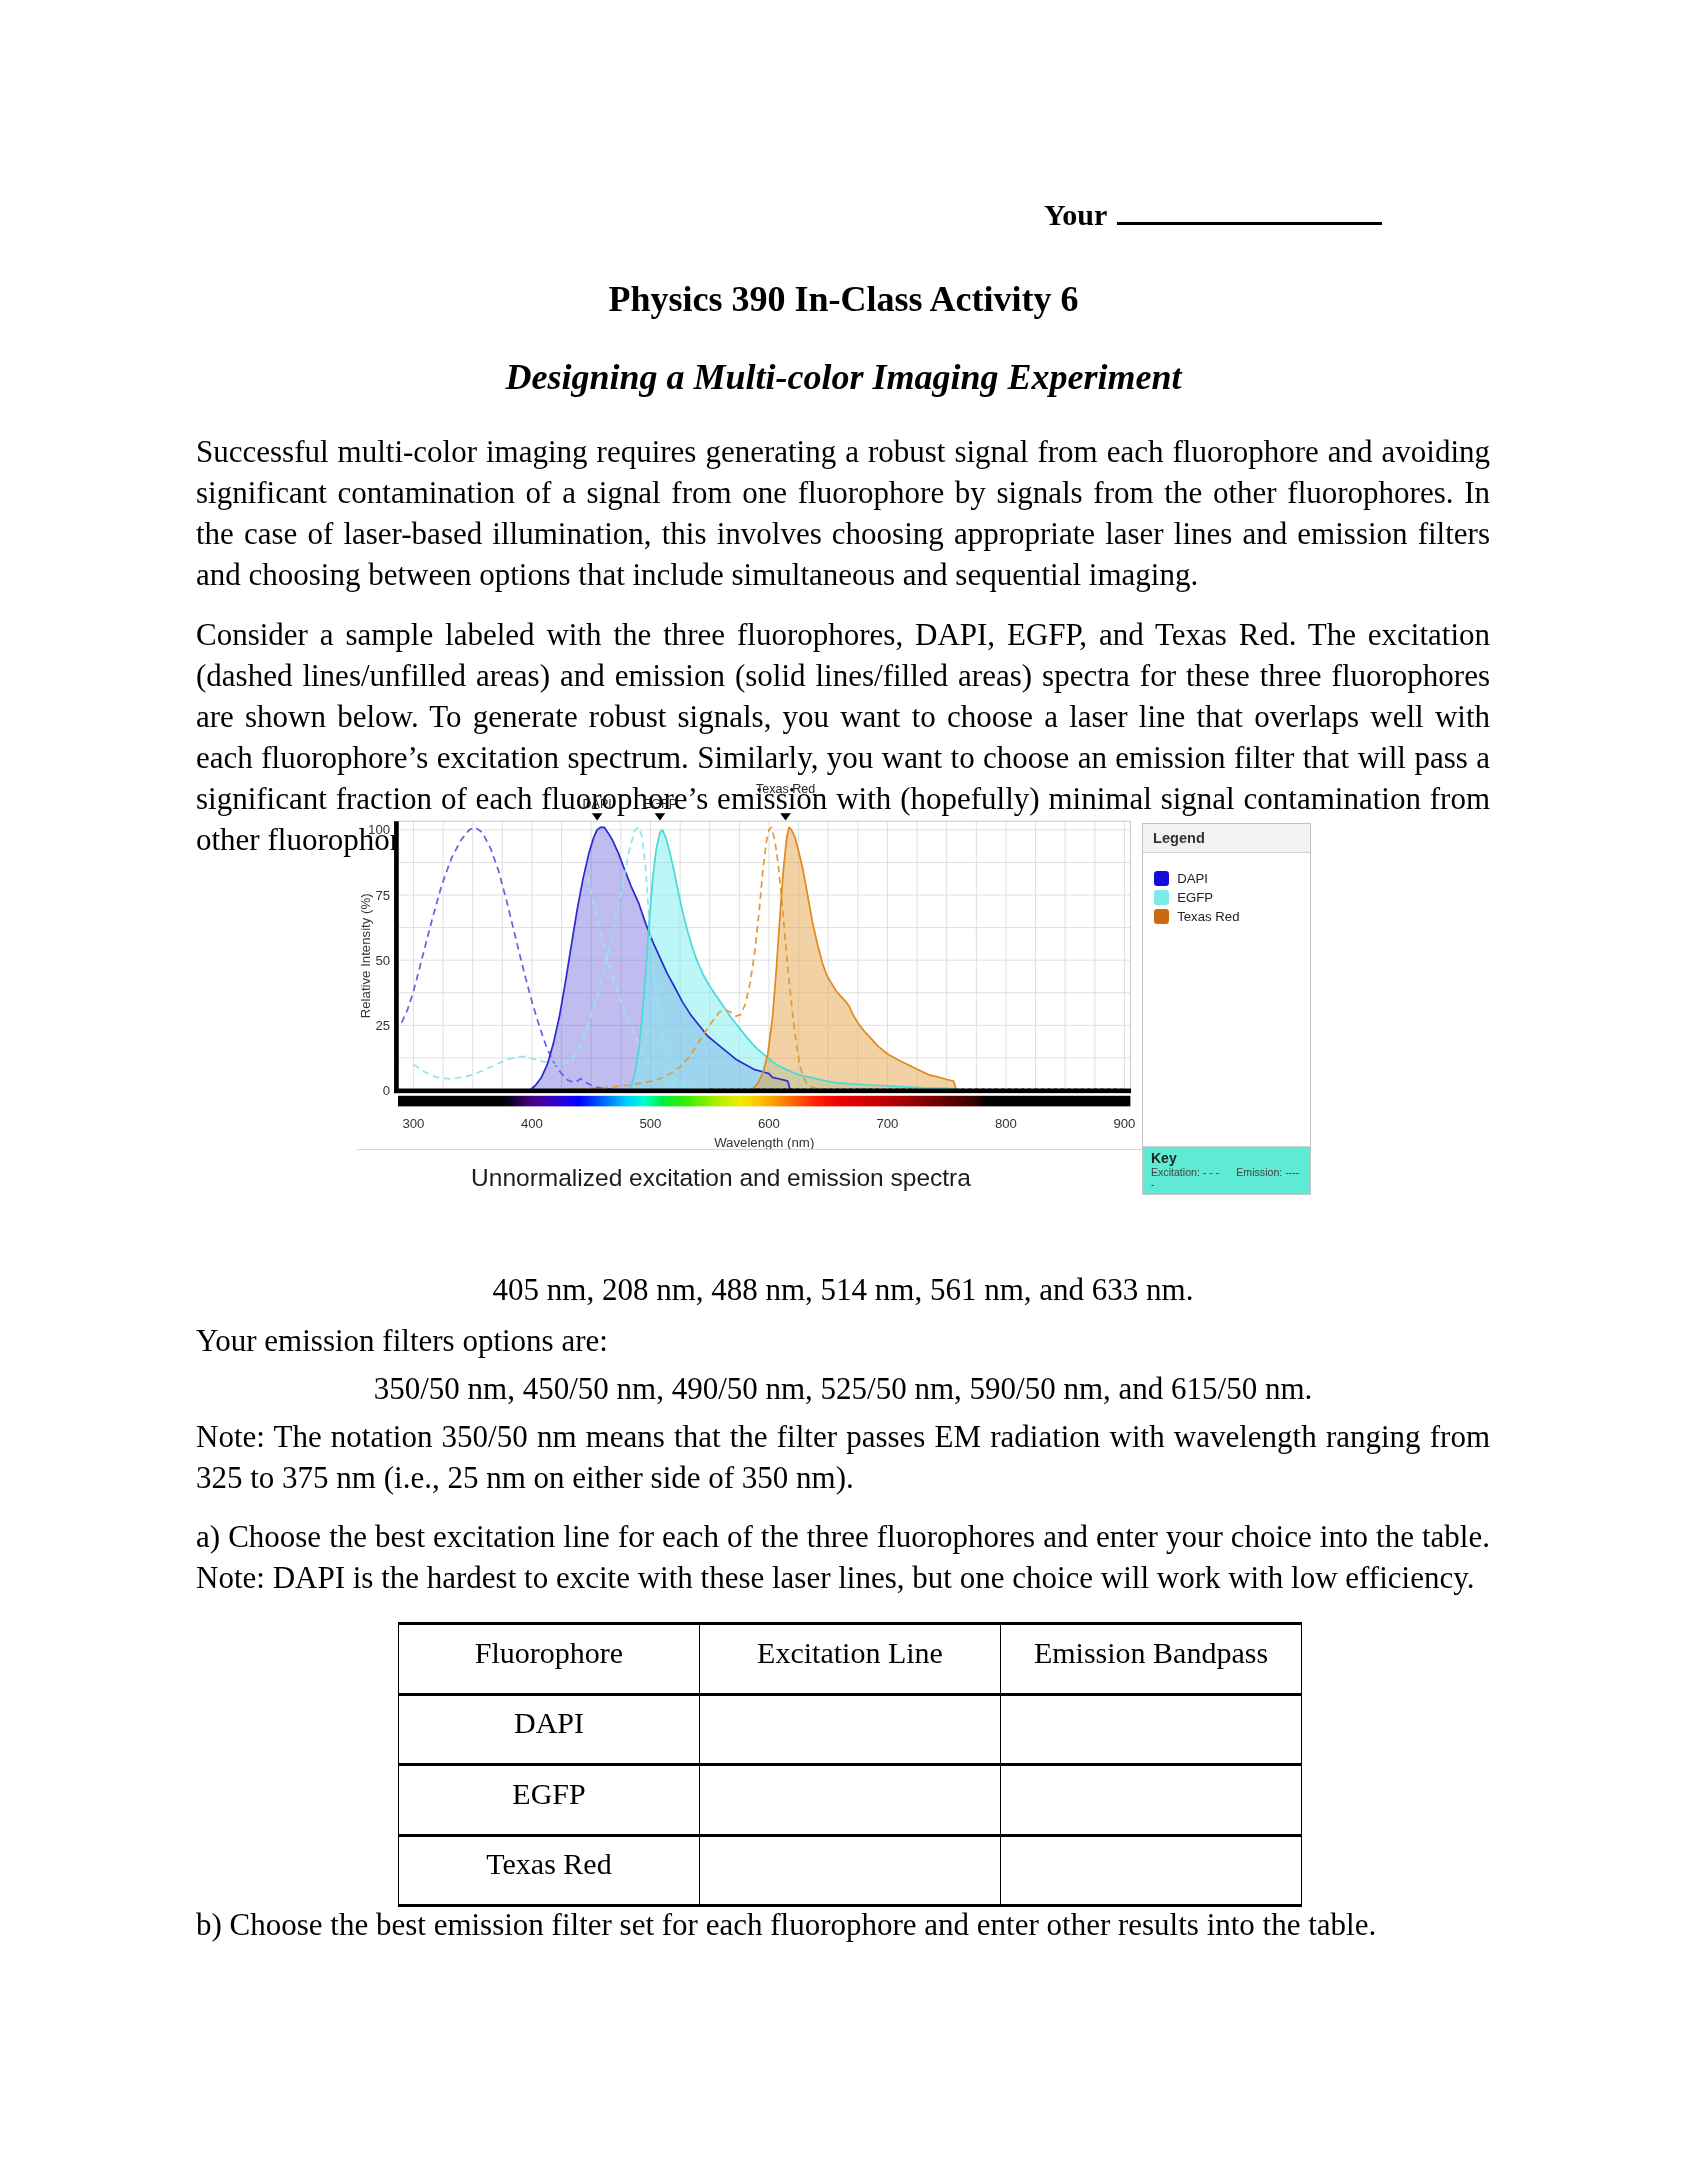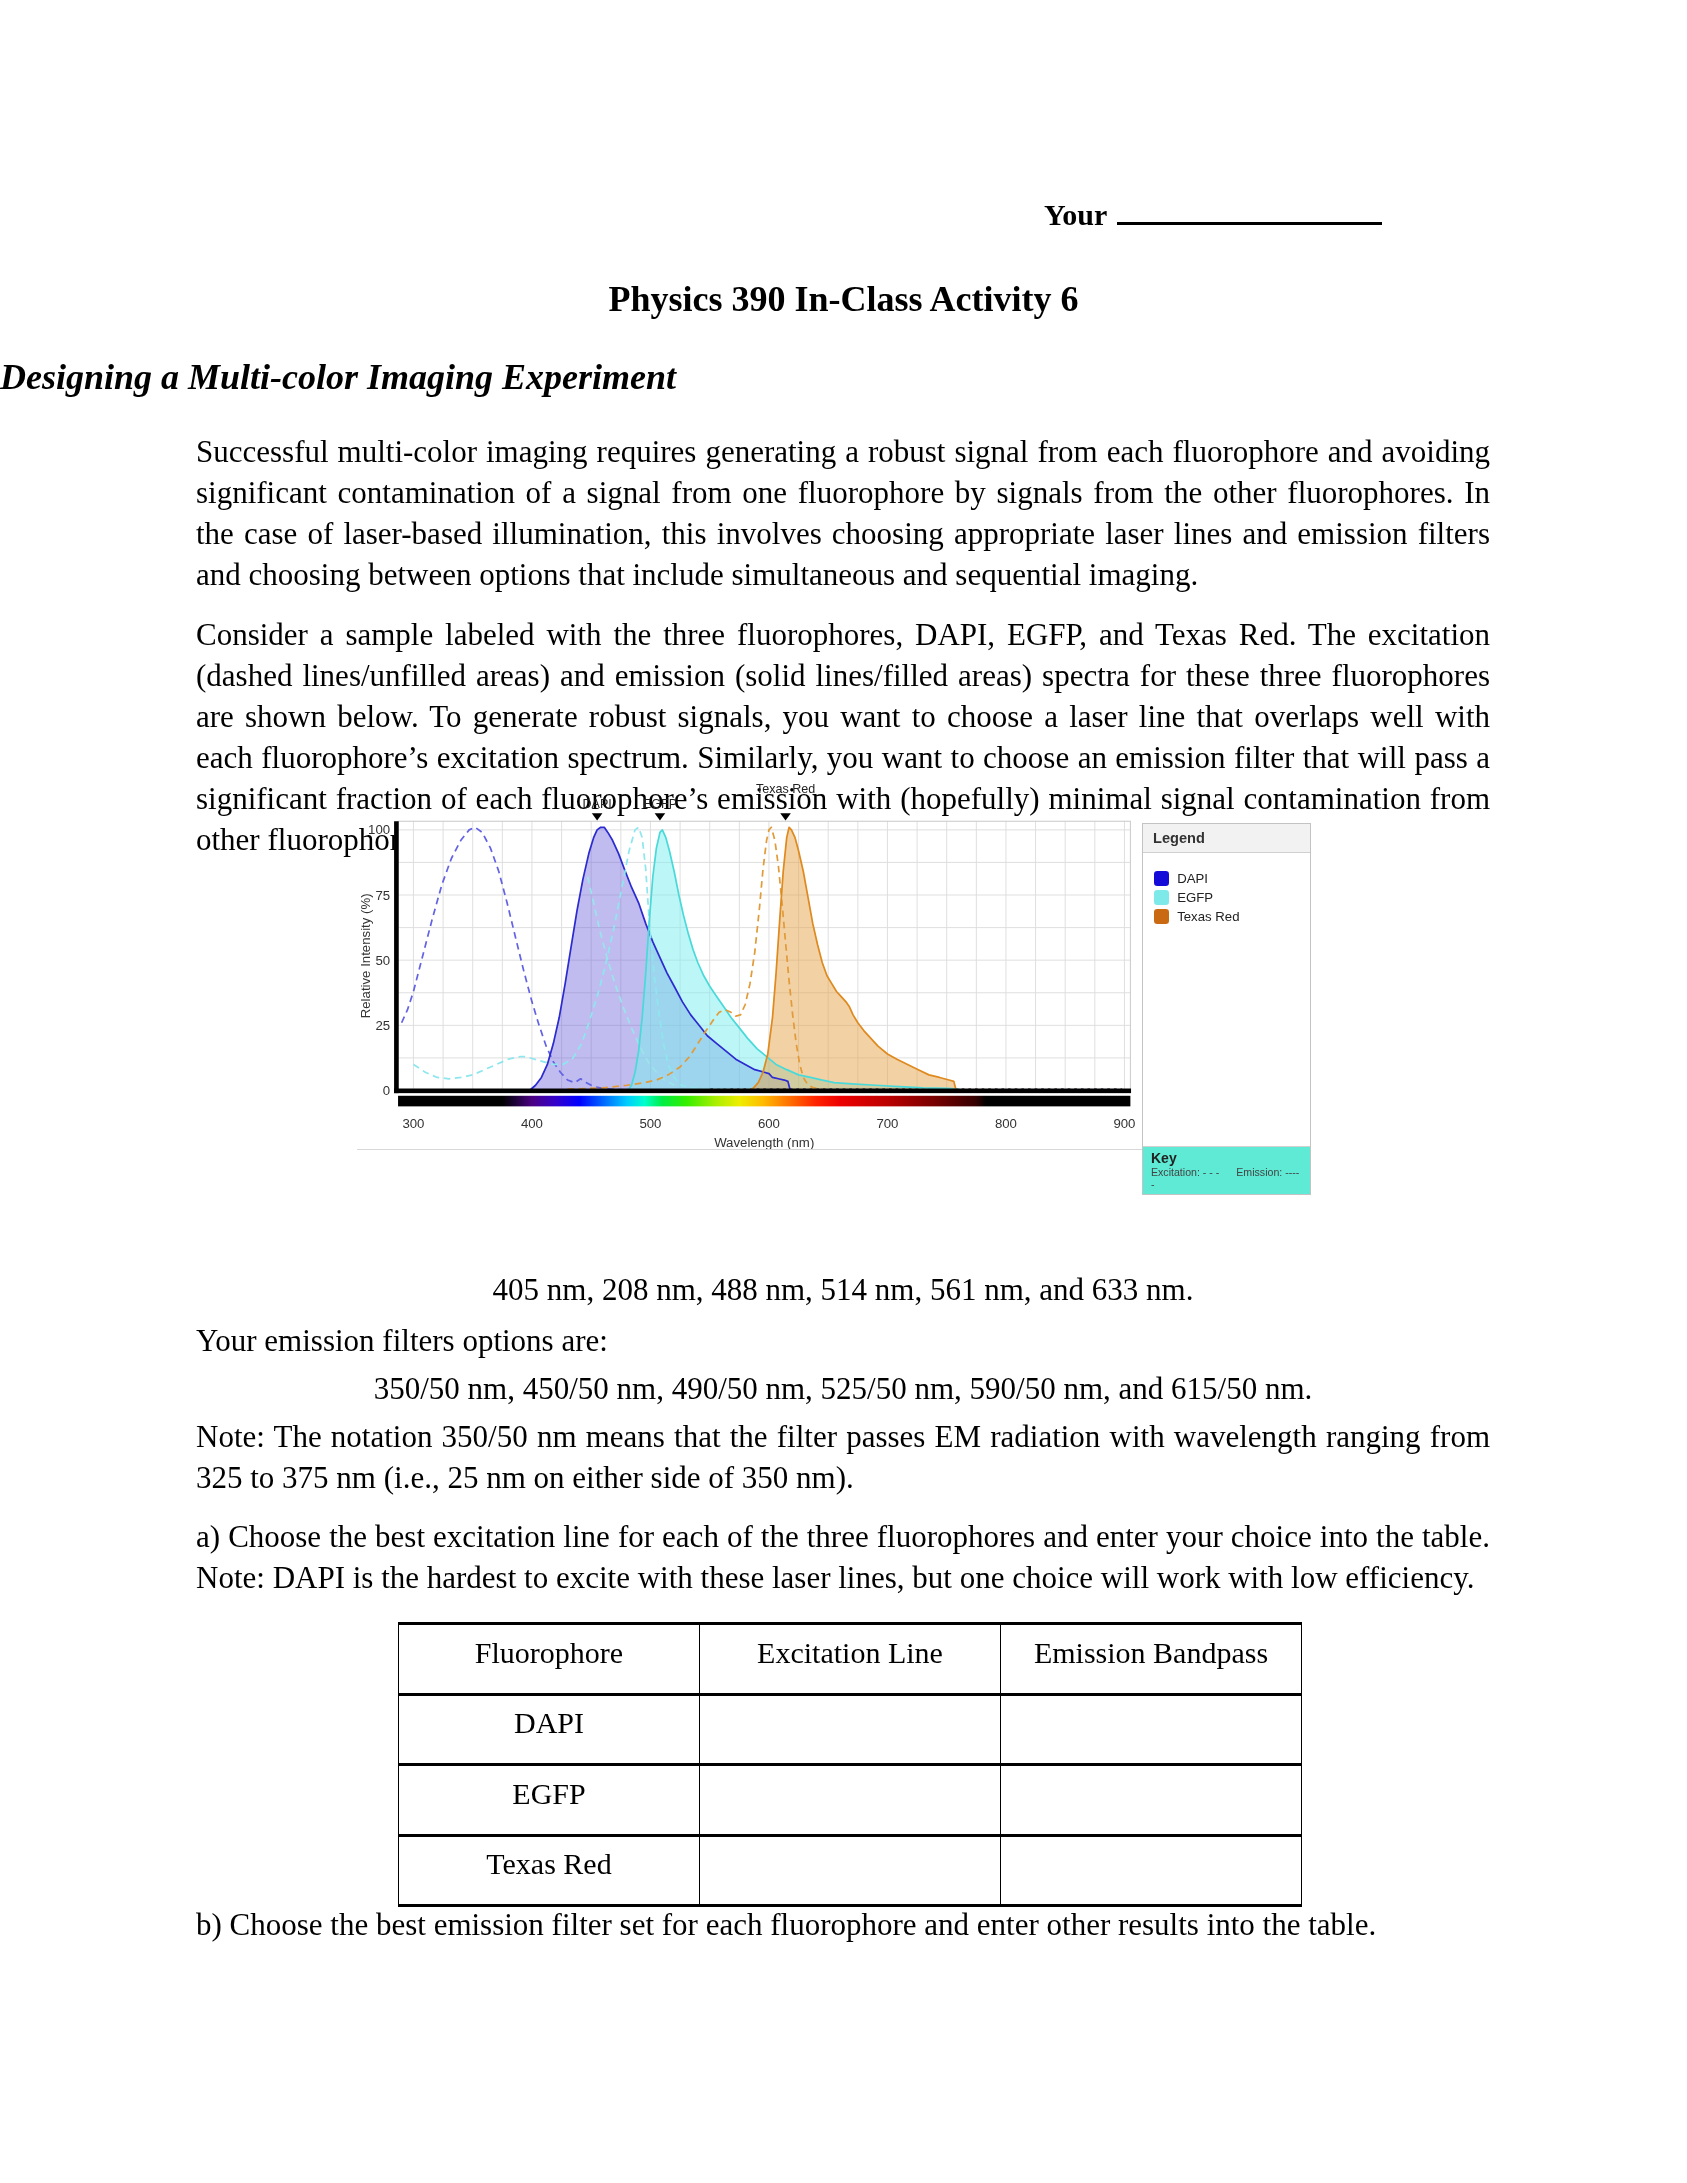--- a/index.html
+++ b/index.html
@@ -8,21 +8,21 @@
     font-family:"Liberation Serif", serif;color:#000;overflow:hidden;
   }
   .abs{position:absolute;}
   .body-text{font-size:31px;line-height:41px;text-align:justify;}
   .center-text{text-align:center;}
   
   .name-row{top:195px;left:1044px;font-size:30px;font-weight:bold;}
   .name-line{display:inline-block;width:265px;border-bottom:3.3px solid #000;height:26.5px;margin-left:9.3px;}
   
   .doc-title{top:278px;left:0;width:1687px;text-align:center;font-size:36px;font-weight:bold;}
-  .doc-subtitle{top:356px;left:0;width:1687px;text-align:left;font-size:36px;font-weight:bold;font-style:italic;}
+  .doc-subtitle{top:356px;left:0;width:1687px;text-align:center;font-size:36px;font-weight:bold;font-style:italic;}
   .para1{top:431px;left:196px;width:1294px;}
   .para2{top:614px;left:196px;width:1294px;}
   
   .figure{top:767px;left:357px;width:959px;height:437px;font-family:"Liberation Sans",sans-serif;}
   .legend-panel{left:785px;top:56px;width:169px;height:372px;border:0.7px solid #c3c3c3;background:#fff;box-sizing:border-box;}
   .legend-header{height:29px;background:#f2f2f2;border-bottom:0.7px solid #d0d0d0;font-size:14.6px;font-weight:bold;color:#333;line-height:29px;padding-left:10px;box-sizing:border-box;}
   .legend-items{padding:16px 0 0 10.6px;}
   .legend-item{display:flex;align-items:center;height:19px;}
   .legend-swatch{width:15px;height:15px;border-radius:3.3px;margin-right:8.6px;flex:0 0 auto;}
   .legend-label{font-size:13.2px;color:#222;}
@@ -184,20 +184,21 @@
       </div>
       <div class="key-footer">
         <div class="key-title">Key</div>
         <div class="key-line">
           <span>Excitation: - - -</span><span>Emission: -----</span>
         </div>
       </div>
     </div>
 
     <div class="abs fig-divider"></div>
+    <div class="abs fig-caption">Unnormalized excitation and emission spectra</div>
   </div>
 
   <div class="abs body-text center-text laser-opts" style="text-align:center;">405 nm, 208 nm, 488 nm, 514 nm, 561 nm, and 633 nm.</div>
   <div class="abs body-text filter-head">Your emission filters options are:</div>
   <div class="abs body-text center-text filter-opts" style="text-align:center;">350/50 nm, 450/50 nm, 490/50 nm, 525/50 nm, 590/50 nm, and 615/50 nm.</div>
 
   <div class="abs body-text note1">
     <span class="u">Note</span><span>: The notation 350/50 nm means that the filter passes EM radiation with wavelength ranging from 325 to 375 nm (i.e., 25 nm on either side of 350 nm).</span>
   </div>
 

